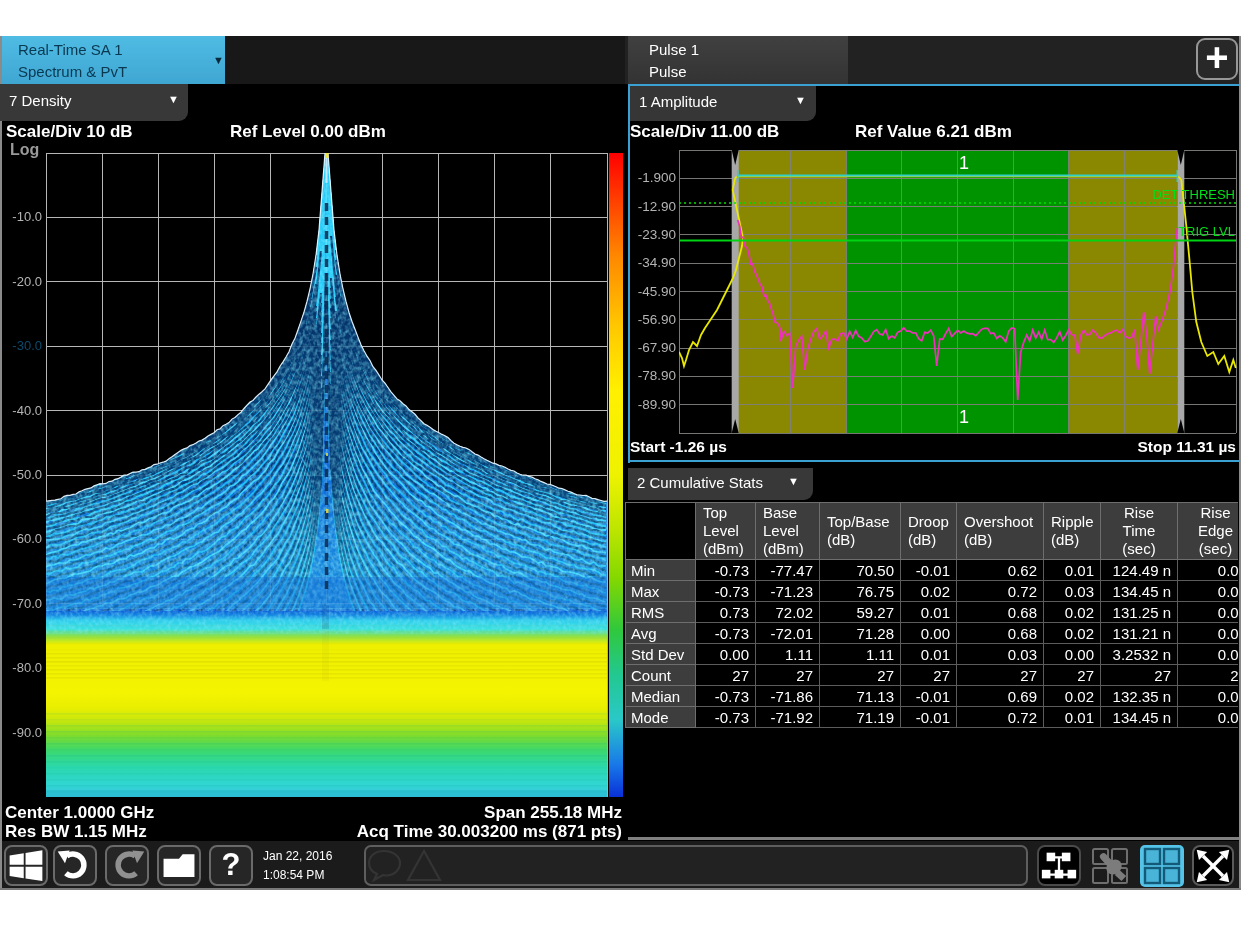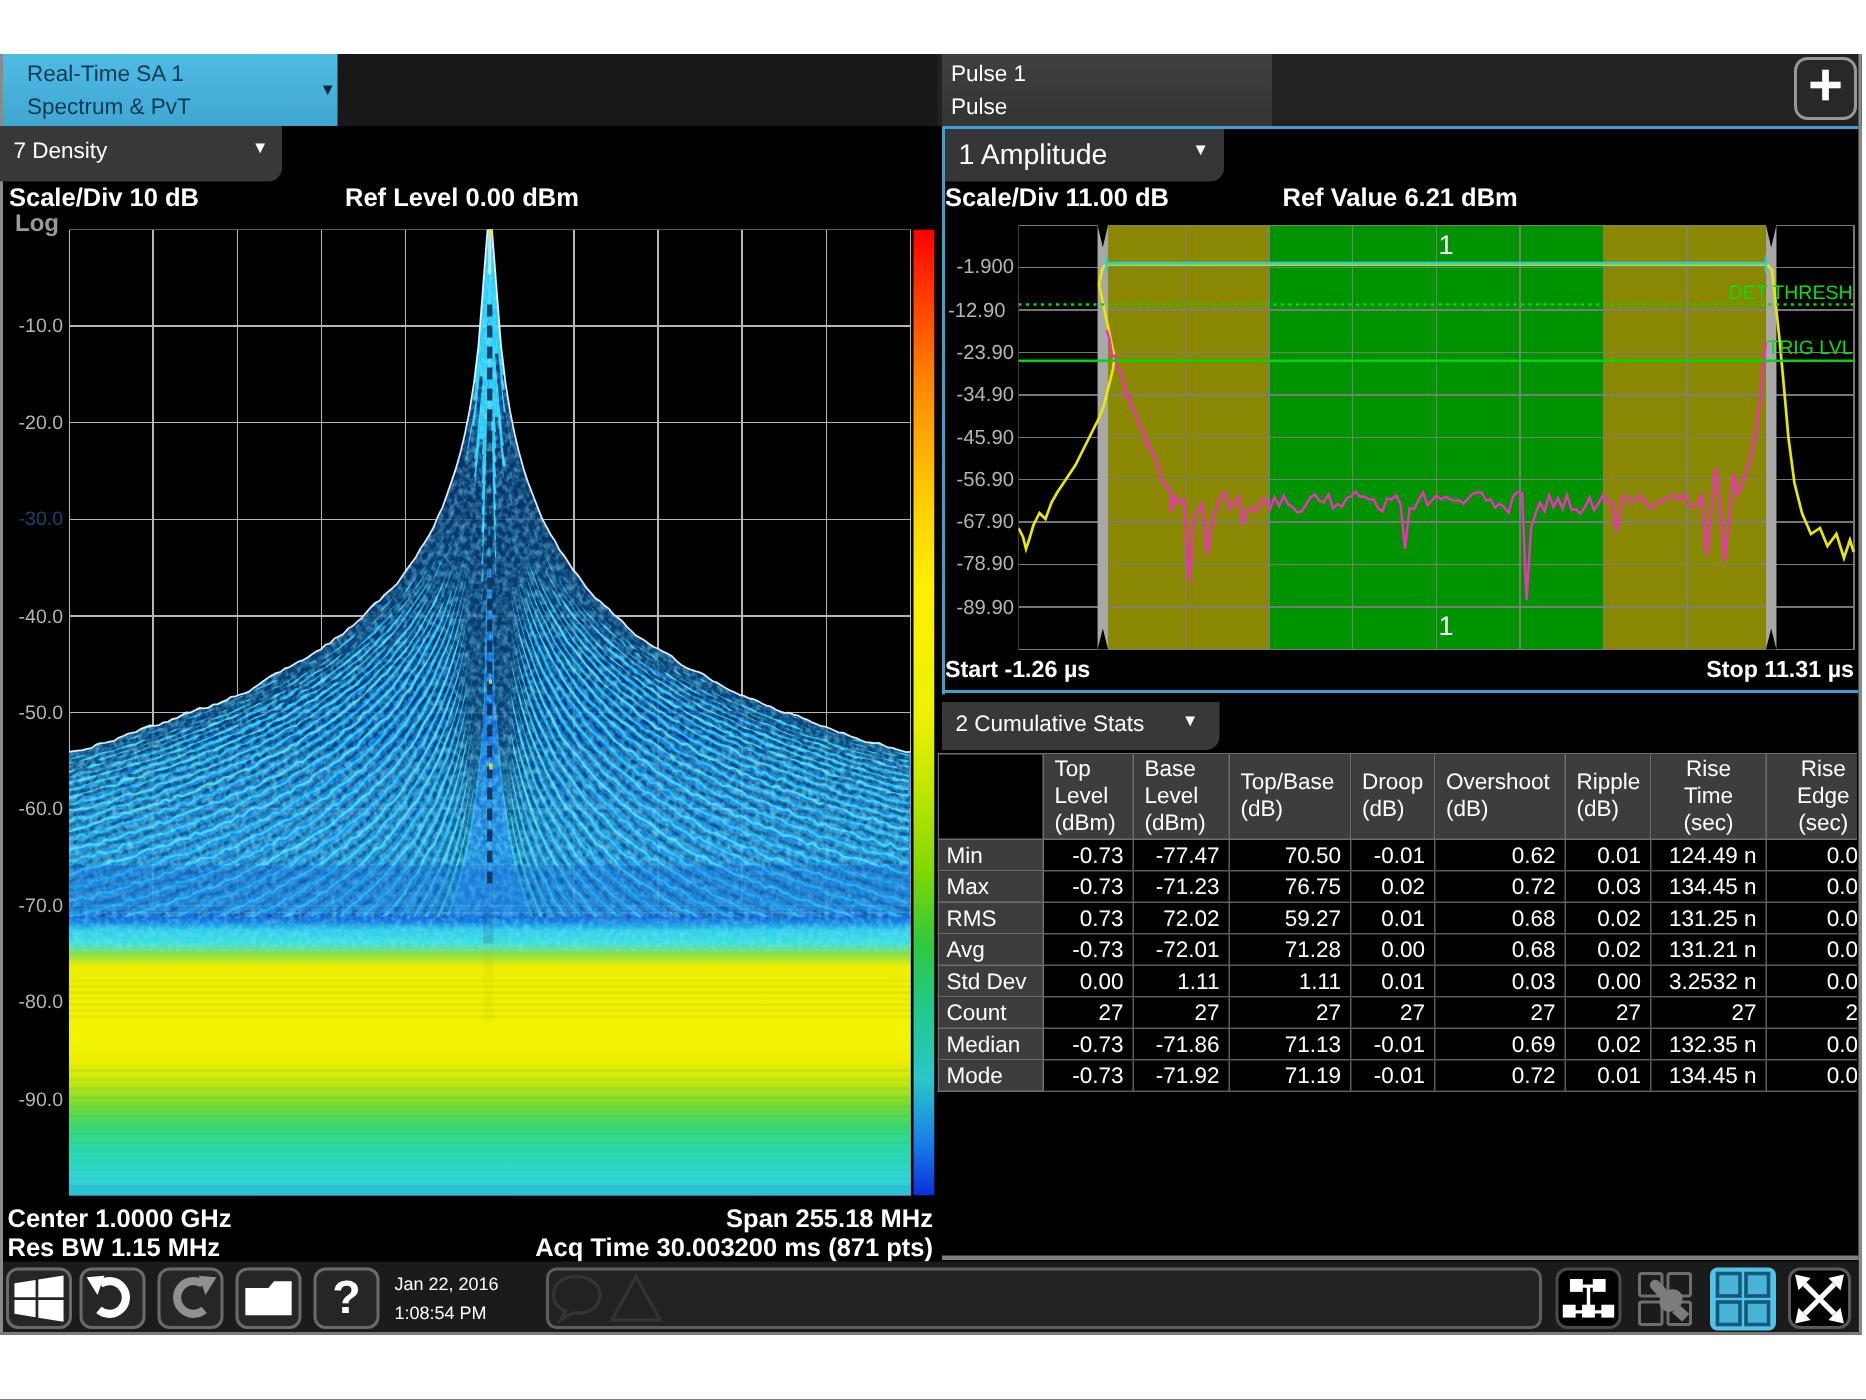--- a/index.html
+++ b/index.html
@@ -226,25 +226,25 @@
 <div class="abs" style="left:0;top:403px;width:42px;text-align:right;font-size:13px;color:#b4b4b4">-40.0</div>
 <div class="abs" style="left:0;top:467px;width:42px;text-align:right;font-size:13px;color:#b4b4b4">-50.0</div>
 <div class="abs" style="left:0;top:531px;width:42px;text-align:right;font-size:13px;color:#b4b4b4">-60.0</div>
 <div class="abs" style="left:0;top:596px;width:42px;text-align:right;font-size:13px;color:#b4b4b4">-70.0</div>
 <div class="abs" style="left:0;top:660px;width:42px;text-align:right;font-size:13px;color:#b4b4b4">-80.0</div>
 <div class="abs" style="left:0;top:725px;width:42px;text-align:right;font-size:13px;color:#b4b4b4">-90.0</div>
 <div class="abs b w" style="left:5px;top:803px;font-size:17px">Center 1.0000 GHz</div>
 <div class="abs b w" style="left:340px;top:803px;width:282px;text-align:right;font-size:17px">Span 255.18 MHz</div>
 <div class="abs b w" style="left:5px;top:822px;font-size:17px">Res BW 1.15 MHz</div>
 <div class="abs b w" style="left:340px;top:822px;width:282px;text-align:right;font-size:17px">Acq Time 30.003200 ms (871 pts)</div>
-<div class="abs" style="left:628px;top:36px;width:220px;height:48px;background:linear-gradient(#404040,#333);color:#fff;font-size:15px;padding:3px 0 0 6px;line-height:22px">Pulse 1<br>Pulse</div>
+<div class="abs" style="left:628px;top:36px;width:220px;height:48px;background:linear-gradient(#404040,#333);color:#fff;font-size:15px;padding:3px 0 0 21px;line-height:22px">Pulse 1<br>Pulse</div>
 <div class="abs" style="left:1196px;top:38px;width:42px;height:42px;background:#282828;border:2px solid #979797;border-radius:9px;color:#fff;font-size:40px;line-height:34px;text-align:center;font-weight:bold">+</div>
 <div class="abs" style="left:628px;top:84px;width:611px;height:2px;background:#3ba0d2"></div>
 <div class="abs" style="left:628px;top:84px;width:2px;height:379px;background:#3ba0d2"></div>
-<div class="abs" style="left:630px;top:86px;width:186px;height:35px;background:#363636;border-radius:0 0 9px 0;color:#fff;font-size:19px;padding:7px 0 0 9px">1 Amplitude</div>
+<div class="abs" style="left:630px;top:86px;width:186px;height:35px;background:#363636;border-radius:0 0 9px 0;color:#fff;font-size:15px;padding:7px 0 0 9px">1 Amplitude</div>
 <div class="abs w" style="left:795px;top:94px;font-size:11px">▼</div>
 <div class="abs b w" style="left:630px;top:122px;font-size:17px">Scale/Div 11.00 dB</div>
 <div class="abs b w" style="left:855px;top:122px;font-size:17px">Ref Value 6.21 dBm</div>
 <svg width="559" height="285" viewBox="0 0 559 285" style="position:absolute;left:679px;top:150px">
     <rect x="0" y="0" width="559" height="285" fill="#000"></rect>
     <rect x="58.7" y="0" width="108.4" height="283" fill="#8a8700"></rect>
     <rect x="389.9" y="0" width="108.4" height="283" fill="#8a8700"></rect>
     <rect x="167.1" y="0" width="222.8" height="283" fill="#009300"></rect>
     <path d="M0.0 0V283 M55.7 0V283 M111.4 0V283 M167.1 0V283 M222.8 0V283 M278.5 0V283 M334.2 0V283 M389.9 0V283 M445.6 0V283 M501.3 0V283 M557.0 0V283 M0 0.0H557 M0 28.3H557 M0 56.6H557 M0 84.9H557 M0 113.2H557 M0 141.5H557 M0 169.8H557 M0 198.1H557 M0 226.4H557 M0 254.7H557 M0 283.0H557" stroke="#666" stroke-width="1" fill="none" opacity="0.9" shape-rendering="crispEdges"></path>
     <path d="M0.0 0V283 M55.7 0V283 M111.4 0V283 M167.1 0V283 M222.8 0V283 M278.5 0V283 M334.2 0V283 M389.9 0V283 M445.6 0V283 M501.3 0V283 M557.0 0V283 M0 0.0H557 M0 28.3H557 M0 56.6H557 M0 84.9H557 M0 113.2H557 M0 141.5H557 M0 169.8H557 M0 198.1H557 M0 226.4H557 M0 254.7H557 M0 283.0H557" stroke="#d8d8c8" stroke-width="1" fill="none" opacity="0.22" shape-rendering="crispEdges"></path>
@@ -262,21 +262,21 @@
     <path d="M58.7,70.0 L60.6,75.9 L62.4,87.3 L64.3,87.2 L66.2,96.8 L68.0,97.7 L69.9,104.0 L71.8,114.2 L73.7,113.6 L75.5,121.4 L77.4,124.9 L79.3,129.5 L81.1,134.4 L83.0,136.8 L84.9,145.8 L86.7,145.0 L88.6,150.4 L90.5,153.3 L92.4,159.3 L94.2,164.6 L96.1,172.3 L98.0,172.8 L99.8,175.1 L101.7,180.3 L101.7,191.3 L104.7,181.0 L107.7,185.5 L110.7,183.6 L113.7,238.0 L116.7,196.2 L119.7,190.2 L122.7,186.3 L125.7,220.0 L128.7,198.9 L131.7,189.5 L134.7,181.6 L137.7,178.6 L140.7,189.1 L143.7,185.9 L146.7,181.3 L149.7,198.0 L152.7,189.3 L155.7,189.0 L158.7,190.9 L161.7,183.7 L164.7,182.9 L167.7,189.3 L170.7,181.4 L173.7,187.5 L176.7,180.5 L179.7,186.3 L182.7,187.9 L185.7,191.5 L188.7,191.0 L191.7,186.5 L194.7,181.5 L197.7,179.7 L200.7,184.0 L203.7,184.9 L206.7,179.5 L209.7,188.8 L212.7,186.0 L215.7,187.8 L218.7,182.1 L221.7,181.0 L224.7,177.8 L227.7,181.2 L230.7,181.1 L233.7,183.0 L236.7,182.9 L239.7,188.7 L242.7,190.9 L245.7,182.3 L248.7,183.0 L251.7,180.2 L254.7,185.9 L257.7,216.0 L260.7,188.9 L263.7,189.4 L266.7,183.5 L269.7,178.4 L272.7,186.7 L275.7,183.4 L278.7,180.4 L281.7,183.0 L284.7,181.1 L287.7,182.9 L290.7,183.8 L293.7,183.6 L296.7,185.8 L299.7,182.5 L302.7,179.2 L305.7,178.3 L308.7,178.3 L311.7,183.6 L314.7,182.9 L317.7,188.4 L320.7,185.9 L323.7,187.9 L326.7,191.8 L329.7,181.1 L332.7,177.9 L335.7,178.6 L338.7,250.0 L341.7,202.2 L344.7,192.4 L347.7,185.0 L350.7,190.9 L353.7,180.1 L356.7,188.1 L359.7,182.1 L362.7,189.1 L365.7,180.1 L368.7,189.7 L371.7,189.5 L374.7,192.4 L377.7,187.9 L380.7,181.6 L383.7,190.1 L386.7,185.5 L389.7,179.8 L392.7,185.0 L395.7,185.0 L398.7,204.0 L401.7,185.3 L404.7,180.3 L407.7,184.8 L410.7,184.4 L413.7,180.1 L416.7,183.0 L419.7,187.4 L422.7,188.3 L425.7,185.5 L428.7,183.8 L431.7,182.9 L434.7,181.0 L437.7,180.1 L440.7,183.1 L443.7,179.5 L446.7,186.5 L449.7,188.0 L452.7,187.2 L455.7,179.5 L458.7,220.0 L461.7,192.9 L464.7,162.0 L467.7,185.2 L470.7,224.0 L473.7,194.8 L476.7,166.0 L479.3,180.0 L483.3,170.0 L487.3,158.0 L491.3,140.0 L494.3,118.0 L496.3,96.0 L498.3,78.0" stroke="#ee30bc" stroke-width="1.7" fill="none"></path>
     <line x1="58.7" y1="25.5" x2="498.3" y2="25.5" stroke="#2fd0c8" stroke-width="2"></line>
     <line x1="58.7" y1="20" x2="58.7" y2="32" stroke="#2fd0c8" stroke-width="1.5"></line>
     <line x1="498.3" y1="20" x2="498.3" y2="32" stroke="#2fd0c8" stroke-width="1.5"></line>
     <line x1="0" y1="53" x2="557" y2="53" stroke="#00e000" stroke-width="1.6" stroke-dasharray="2 3"></line>
     <line x1="0" y1="90.5" x2="557" y2="90.5" stroke="#00d414" stroke-width="1.8"></line>
     <text x="556" y="49" text-anchor="end" fill="#00e018" font-family="Liberation Sans, sans-serif" font-size="13">DET THRESH</text>
     <text x="556" y="86" text-anchor="end" fill="#00e018" font-family="Liberation Sans, sans-serif" font-size="13">TRIG LVL</text>
   </svg>
 <div class="abs" style="left:632px;top:170px;width:44px;text-align:right;font-size:13.5px;color:#b4b4b4">-1.900</div>
-<div class="abs" style="left:632px;top:199px;width:44px;text-align:left;font-size:13.5px;color:#b4b4b4">-12.90</div>
+<div class="abs" style="left:632px;top:199px;width:44px;text-align:right;font-size:13.5px;color:#b4b4b4">-12.90</div>
 <div class="abs" style="left:632px;top:227px;width:44px;text-align:right;font-size:13.5px;color:#b4b4b4">-23.90</div>
 <div class="abs" style="left:632px;top:255px;width:44px;text-align:right;font-size:13.5px;color:#b4b4b4">-34.90</div>
 <div class="abs" style="left:632px;top:284px;width:44px;text-align:right;font-size:13.5px;color:#b4b4b4">-45.90</div>
 <div class="abs" style="left:632px;top:312px;width:44px;text-align:right;font-size:13.5px;color:#b4b4b4">-56.90</div>
 <div class="abs" style="left:632px;top:340px;width:44px;text-align:right;font-size:13.5px;color:#b4b4b4">-67.90</div>
 <div class="abs" style="left:632px;top:368px;width:44px;text-align:right;font-size:13.5px;color:#b4b4b4">-78.90</div>
 <div class="abs" style="left:632px;top:397px;width:44px;text-align:right;font-size:13.5px;color:#b4b4b4">-89.90</div>
 <div class="abs b w" style="left:630px;top:438px;font-size:15.5px">Start -1.26 µs</div>
 <div class="abs b w" style="left:1000px;top:438px;width:236px;text-align:right;font-size:15.5px">Stop 11.31 µs</div>
 <div class="abs" style="left:628px;top:460px;width:611px;height:2px;background:#3ba0d2"></div>

